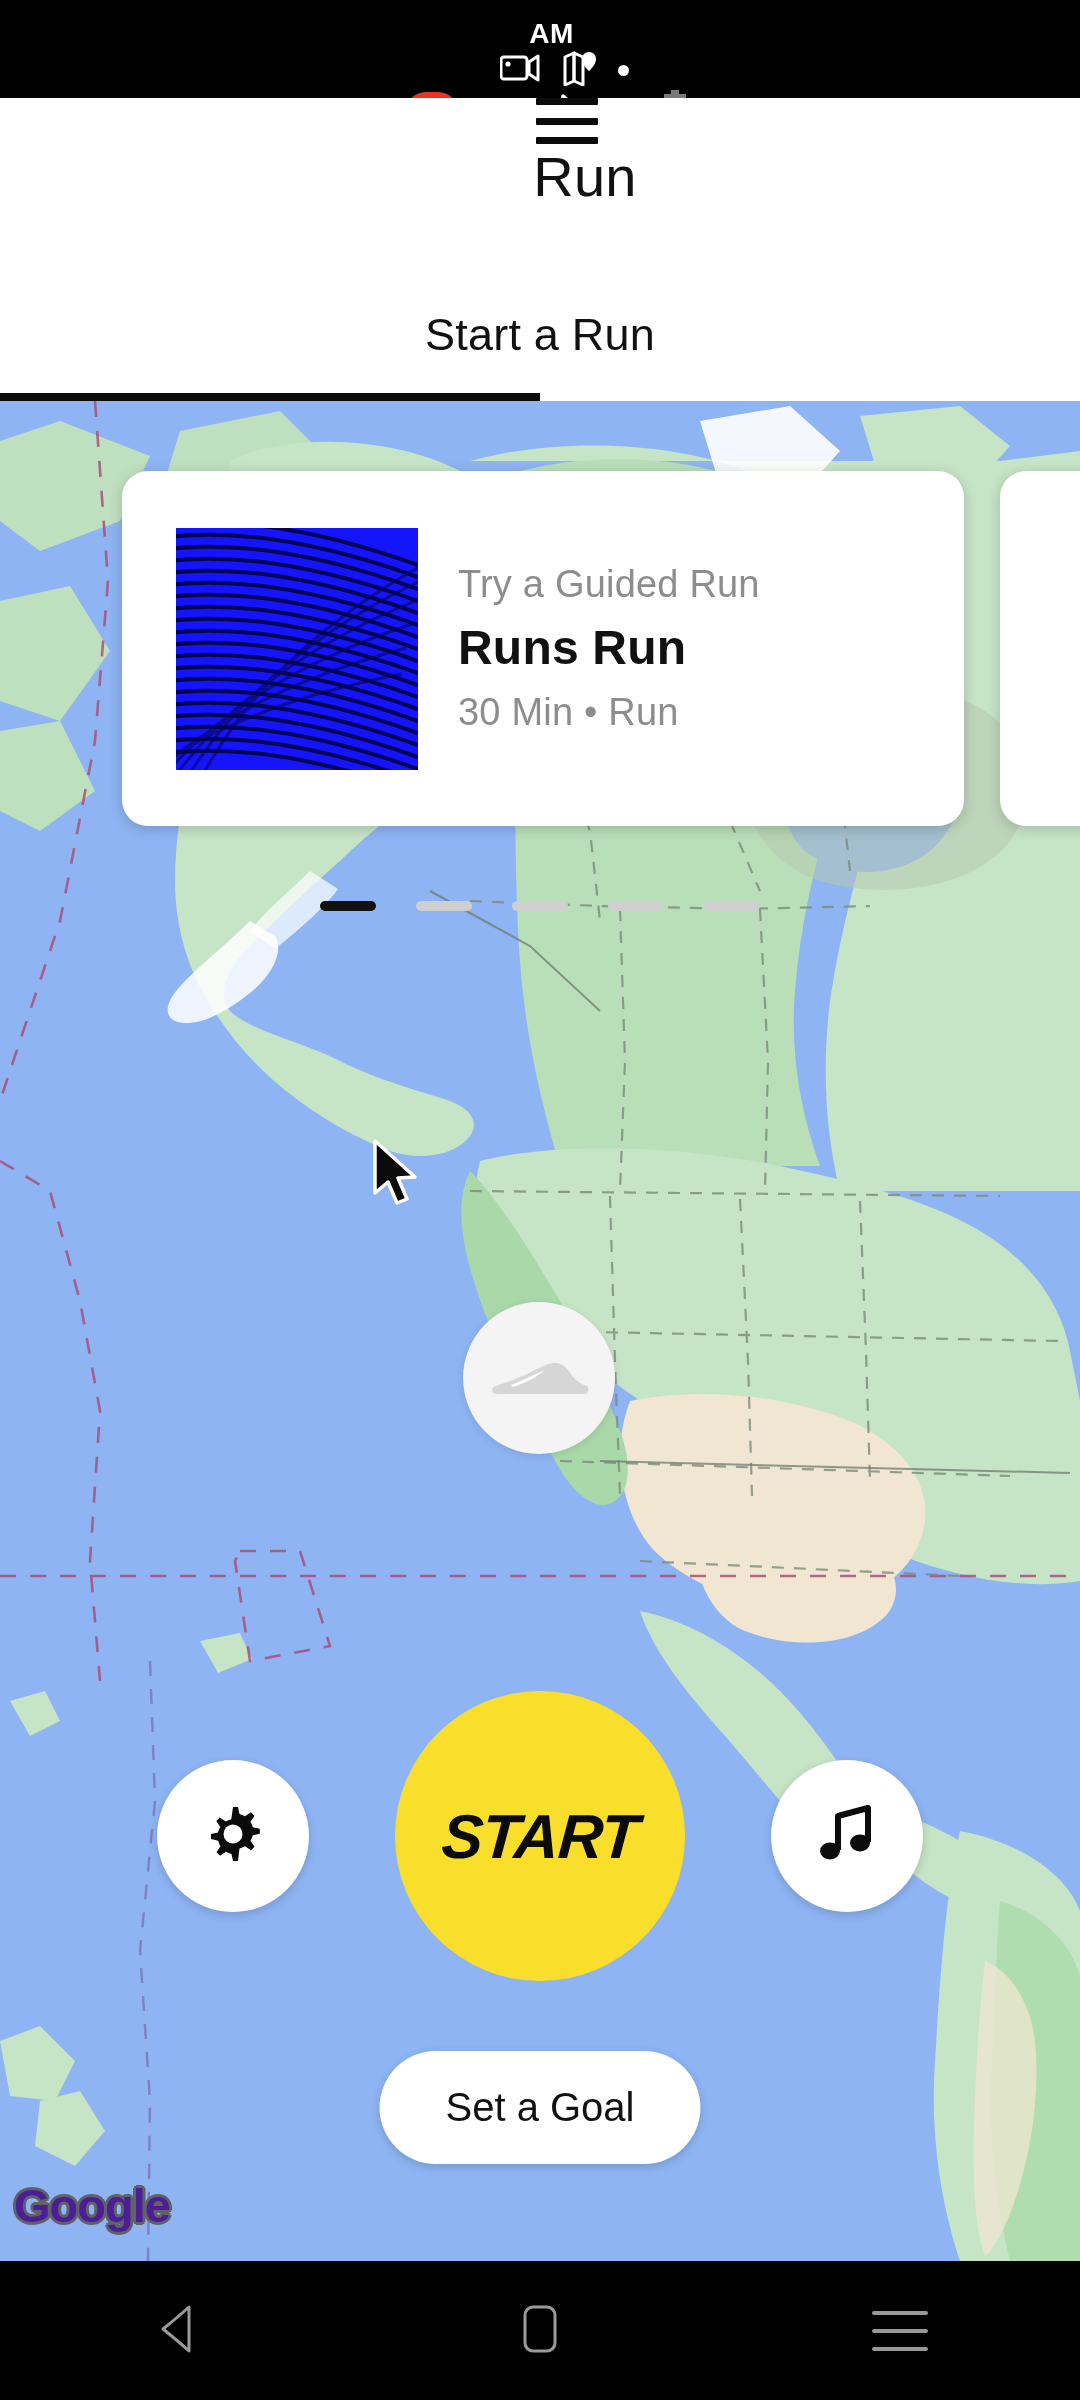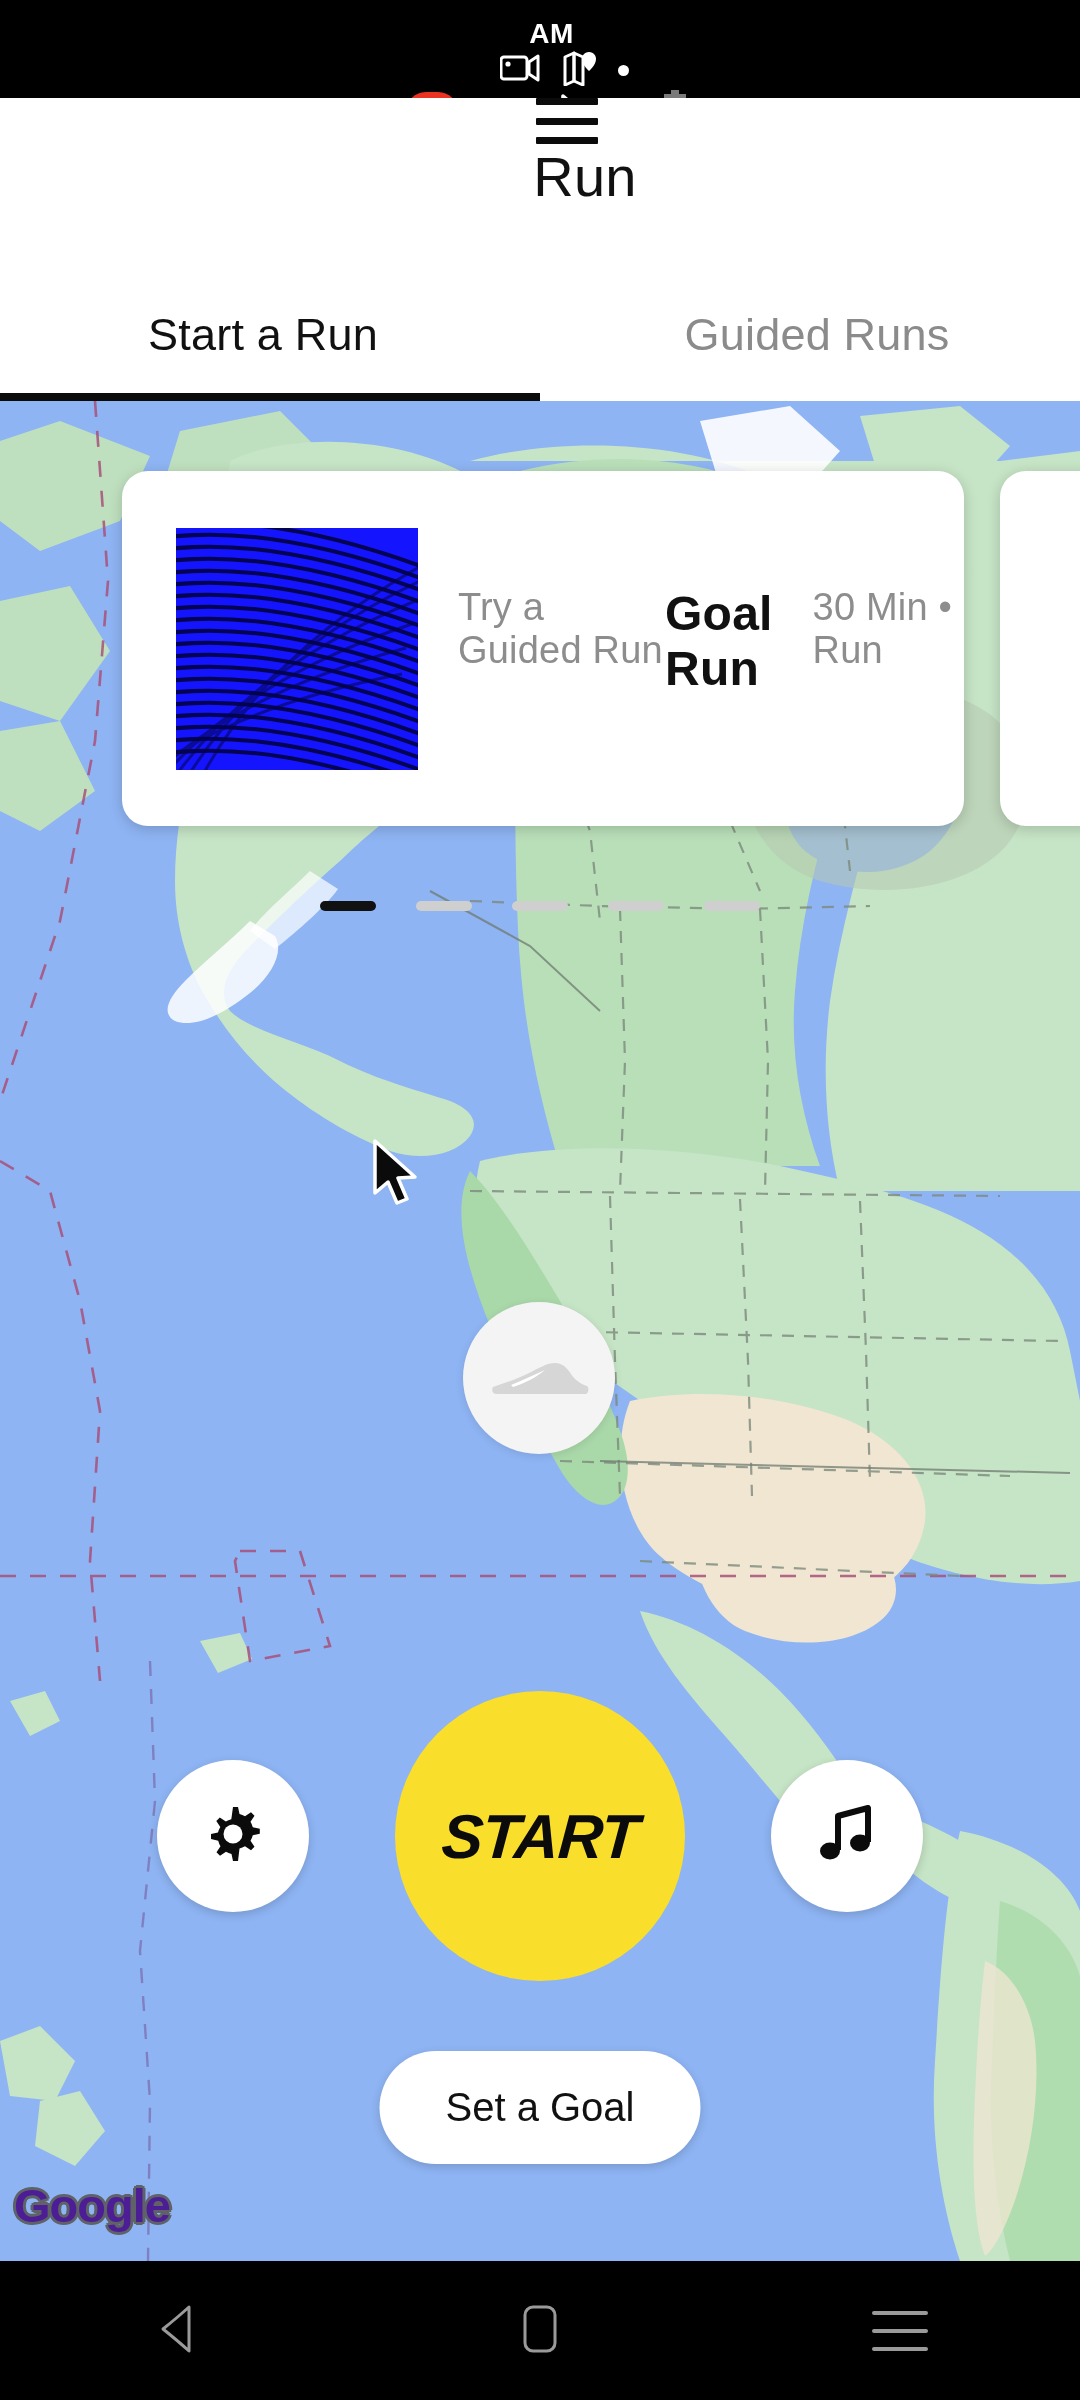--- a/index.html
+++ b/index.html
@@ -66,21 +66,21 @@
   
   .card-rail { position:absolute; top:70px; left:0; width:1080px; height:355px; display:flex; gap:36px; padding-left:122px; }
   .card {
     background:#fff; border-radius:26px; height:355px; flex:0 0 auto;
     box-shadow:0 3px 14px rgba(0,0,0,.18);
     display:flex; align-items:center; padding:0 0 0 54px;
   }
   .card.primary { width:842px; }
   .card.peek { width:300px; padding-left:50px; }
   .card-thumb { width:242px; height:242px; flex:0 0 auto; position:relative; overflow:hidden; background:#0a0ae0; }
-  .card-text { margin-left:40px; display:flex; flex-direction:row; justify-content:space-between; }
+  .card-text { margin-left:40px; display:flex; flex-direction:column; justify-content:space-between; }
   .card-eyebrow { font-size:38px; color:#8d8d8d; margin-bottom:14px; letter-spacing:.2px; }
   .card-title { font-size:48px; color:#111; font-weight:700; margin-bottom:16px; letter-spacing:.2px; }
   .card-meta { font-size:38px; color:#8d8d8d; letter-spacing:.2px; }
 
   
   .page-dots { position:absolute; top:500px; left:0; width:1080px; display:flex; justify-content:center; gap:40px; }
   .dot { width:56px; height:10px; border-radius:5px; background:#cfcfcf; }
   .dot.active { background:#111; }
 
   
@@ -202,21 +202,20 @@
     <div class="hamburger">
       <span></span>
         <span></span>
         <span></span>
     </div>
     <div class="appbar-title">Run</div>
   </div>
 
   <div class="tabs">
     <div class="tab active">Start a Run</div>
-    <div class="tab inactive">Guided Runs</div>
     <div class="tab-underline"></div>
   </div>
 
   <div class="map">
 
     <svg class="map-svg" viewBox="0 0 1080 1860" preserveAspectRatio="none">
       <defs>
         <linearGradient id="moire" x1="0" y1="0" x2="1" y2="1">
           <stop offset="0" stop-color="#1414ff"></stop>
           <stop offset="1" stop-color="#0000c8"></stop>
@@ -365,21 +364,21 @@
                 <path d="M5 260 Q80 130 250 50"></path>
               <path d="M-10 262 Q68 142 242 72"></path>
                 <path d="M-25 264 Q56 156 236 96"></path>
               <path d="M-40 266 Q44 170 230 120"></path>
                 <path d="M-55 268 Q32 184 226 146"></path>
             </g>
           </svg>
         </div>
         <div class="card-text">
           <div class="card-eyebrow">Try a Guided Run</div>
-          <div class="card-title">Goal Run</div>
+          <div class="card-title">Runs Run</div>
           <div class="card-meta">30 Min • Run</div>
         </div>
       </div>
 
       <div class="card peek">
         
       </div>
     </div>
 
     <div class="page-dots">

